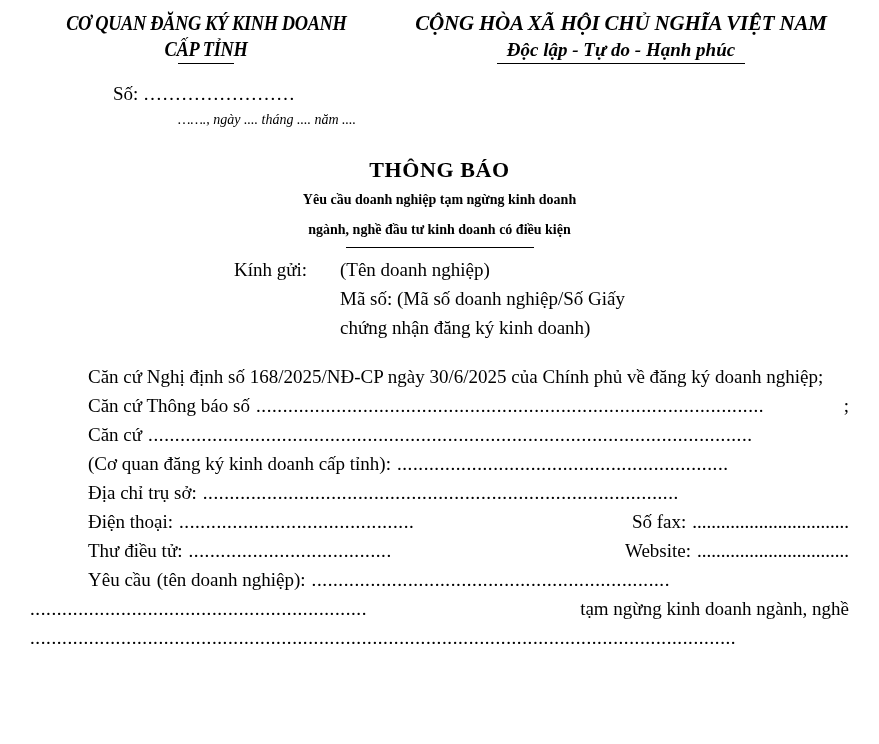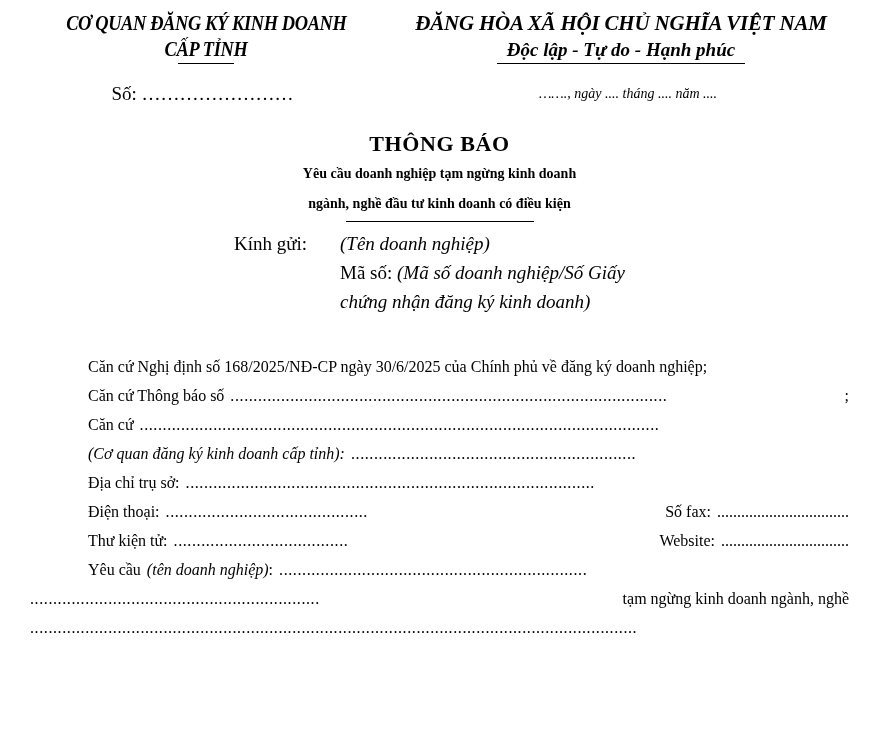--- a/index.html
+++ b/index.html
@@ -90,21 +90,21 @@
   .rule-motto {
     width: 248px;
     height: 0;
     border-top: 1.6px solid #000;
     margin-top: 1px;
   }
 
   
   .subhead {
     display: flex;
-    flex-direction: row;
+    flex-direction: column;
     align-items: flex-start;
     margin-top: 17px;
     padding: 0 18px;
   }
   .so-cell {
     width: 360px;
     text-align: center;
     font-size: 19px;
     line-height: 26px;
     padding-left: 6px;
@@ -153,27 +153,27 @@
     font-size: 19px;
     line-height: 29px;
   }
   .addr-label {
     width: 106px;
     flex: none;
   }
   .addr-value {
     flex: 1;
   }
-  .ital { font-style: italic; }
+  .ital { }
 
   
   .body-block {
-    margin-top: 36px;
+    margin-top: 20px;
     padding: 0 30px 0 30px;
-    font-size: 16px;
+    font-size: 19px;
     line-height: 29px;
   }
   .para {
     text-indent: 58px;
     text-align: justify;
   }
   .field-line {
     display: flex;
     flex-direction: row;
     align-items: baseline;
@@ -209,21 +209,21 @@
 
 <div class="page">
 
   <div class="header">
     <div class="header-col header-left">
       <div class="org-line">CƠ QUAN ĐĂNG KÝ KINH DOANH</div>
       <div class="org-line2">CẤP TỈNH</div>
       <div class="rule-short"></div>
     </div>
     <div class="header-col header-right">
-      <div class="nation-line">ĐĂNG HÒA XÃ HỘI CHỦ NGHĨA VIỆT NAM</div>
+      <div class="nation-line">CỘNG HÒA XÃ HỘI CHỦ NGHĨA VIỆT NAM</div>
       <div class="motto-line">Độc lập - Tự do - Hạnh phúc</div>
       <div class="rule-motto"></div>
     </div>
   </div>
 
   <div class="subhead">
     <div class="so-cell">Số: ……………………</div>
     <div class="date-cell">……., ngày .... tháng .... năm ....</div>
   </div>
 
@@ -281,21 +281,21 @@
     <div class="field-line">
       <span class="lbl">Điện thoại:</span>
       <span class="sp"></span>
       <span class="dots-grow">............................................</span>
       <span class="tail">Số fax:</span>
       <span class="sp"></span>
       <span class="tail">.................................</span>
     </div>
 
     <div class="field-line">
-      <span class="lbl">Thư kiện tử:</span>
+      <span class="lbl">Thư điều tử:</span>
       <span class="sp"></span>
       <span class="dots-grow">......................................</span>
       <span class="tail">Website:</span>
       <span class="sp"></span>
       <span class="tail">................................</span>
     </div>
 
     <div class="field-line">
       <span class="lbl">Yêu cầu</span>
       <span class="sp"></span>

